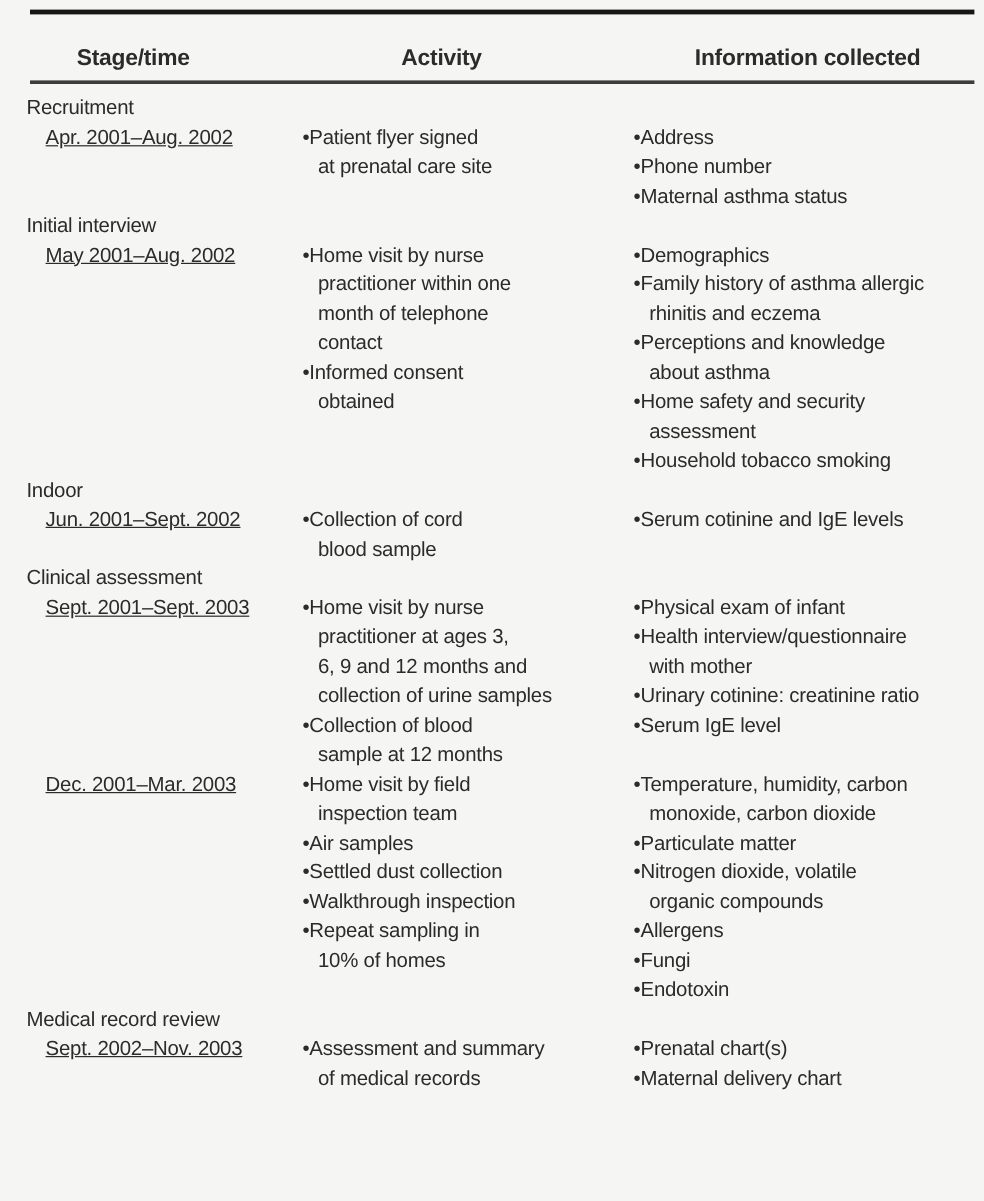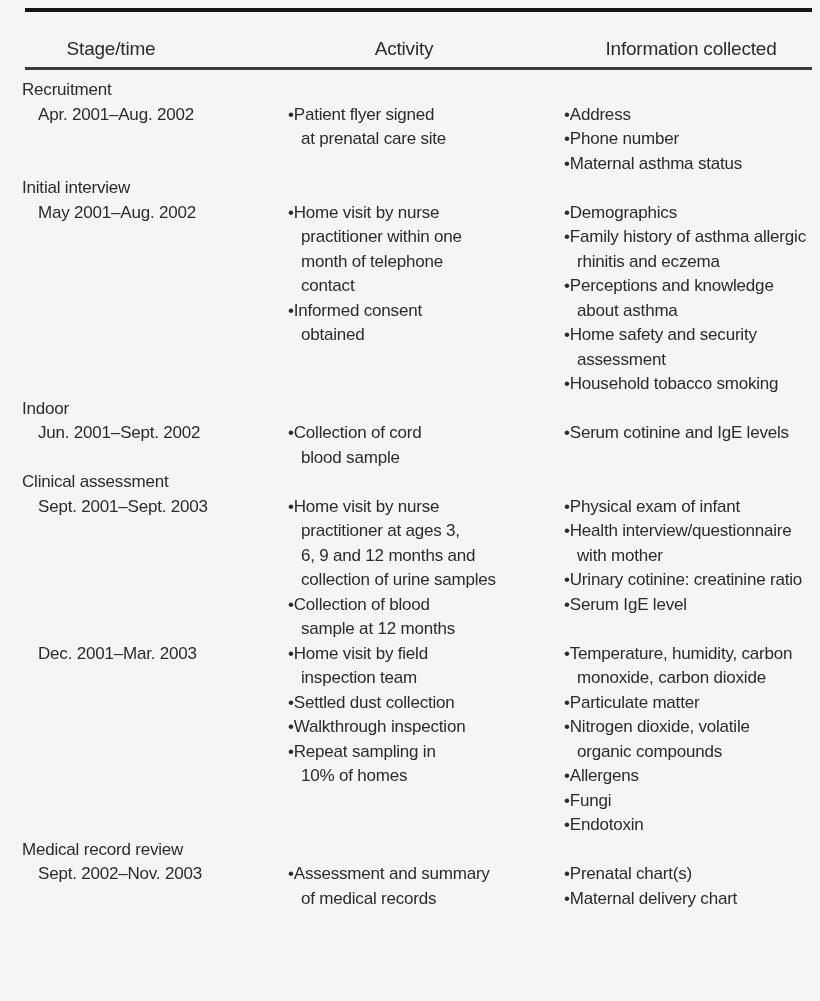--- a/index.html
+++ b/index.html
@@ -34,36 +34,36 @@
     padding-left: 22px;
     line-height: 24.5px;
     font-size: 17px;
   }
   .header-row {
     margin-top: 24px;
     font-size: 19px;
     line-height: 26px;
   }
   .c1 { width: 228px; flex: 0 0 228px; box-sizing: border-box; }
-  .c2 { width: 276px; flex: 0 0 276px; box-sizing: border-box; margin-left: 36px; }
+  .c2 { width: 276px; flex: 0 0 276px; box-sizing: border-box; }
   .c3 { flex: 1 1 auto; box-sizing: border-box; }
 
-  .h { text-align: center; }
+  .h { text-align: center; font-weight: bold; }
   .h.c1 { padding-right: 50px; }
   .h.c2 { padding-right: 40px; }
   .h.c3 { }
 
   #sections { margin-top: 8px; }
 
   .stage-title {
     padding-left: 8px;
     text-indent: -8px;
     white-space: pre-line;
   }
-  .stage-time { padding-left: 16px; }
+  .stage-time { padding-left: 16px; text-decoration: underline; }
 
   .bullets { padding-left: 2px; }
   .bullet-item {
     padding-left: 13px;
     text-indent: -13px;
     white-space: pre-line;
   }
   .bullet-item::before { content: "\2022 "; }
 </style>
 </head>
@@ -174,20 +174,21 @@
           </div>
     </div>
   </section>
 
   <section>
     <div class="row content-row">
       <div class="c1 stage-time">Dec. 2001–Mar. 2003</div>
       <div class="c2 bullets">
             <div class="bullet-item">Home visit by field
 inspection team</div>
+            <div class="bullet-item">Air samples</div>
             <div class="bullet-item">Settled dust collection</div>
             <div class="bullet-item">Walkthrough inspection</div>
             <div class="bullet-item">Repeat sampling in
 10% of homes</div>
           </div>
       <div class="c3 bullets">
             <div class="bullet-item">Temperature, humidity, carbon
 monoxide, carbon dioxide</div>
             <div class="bullet-item">Particulate matter</div>
             <div class="bullet-item">Nitrogen dioxide, volatile

